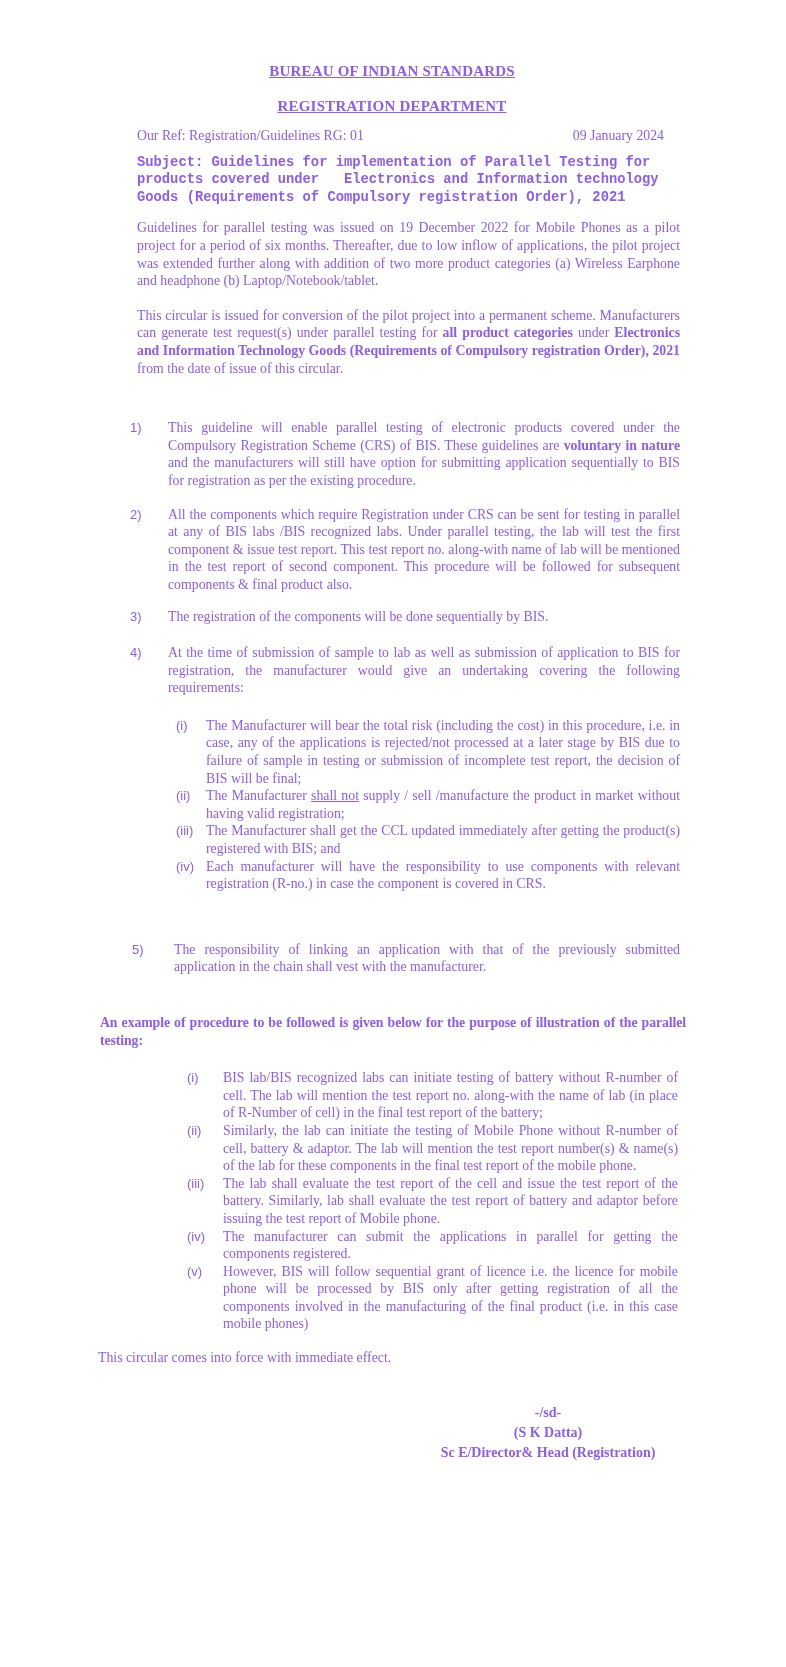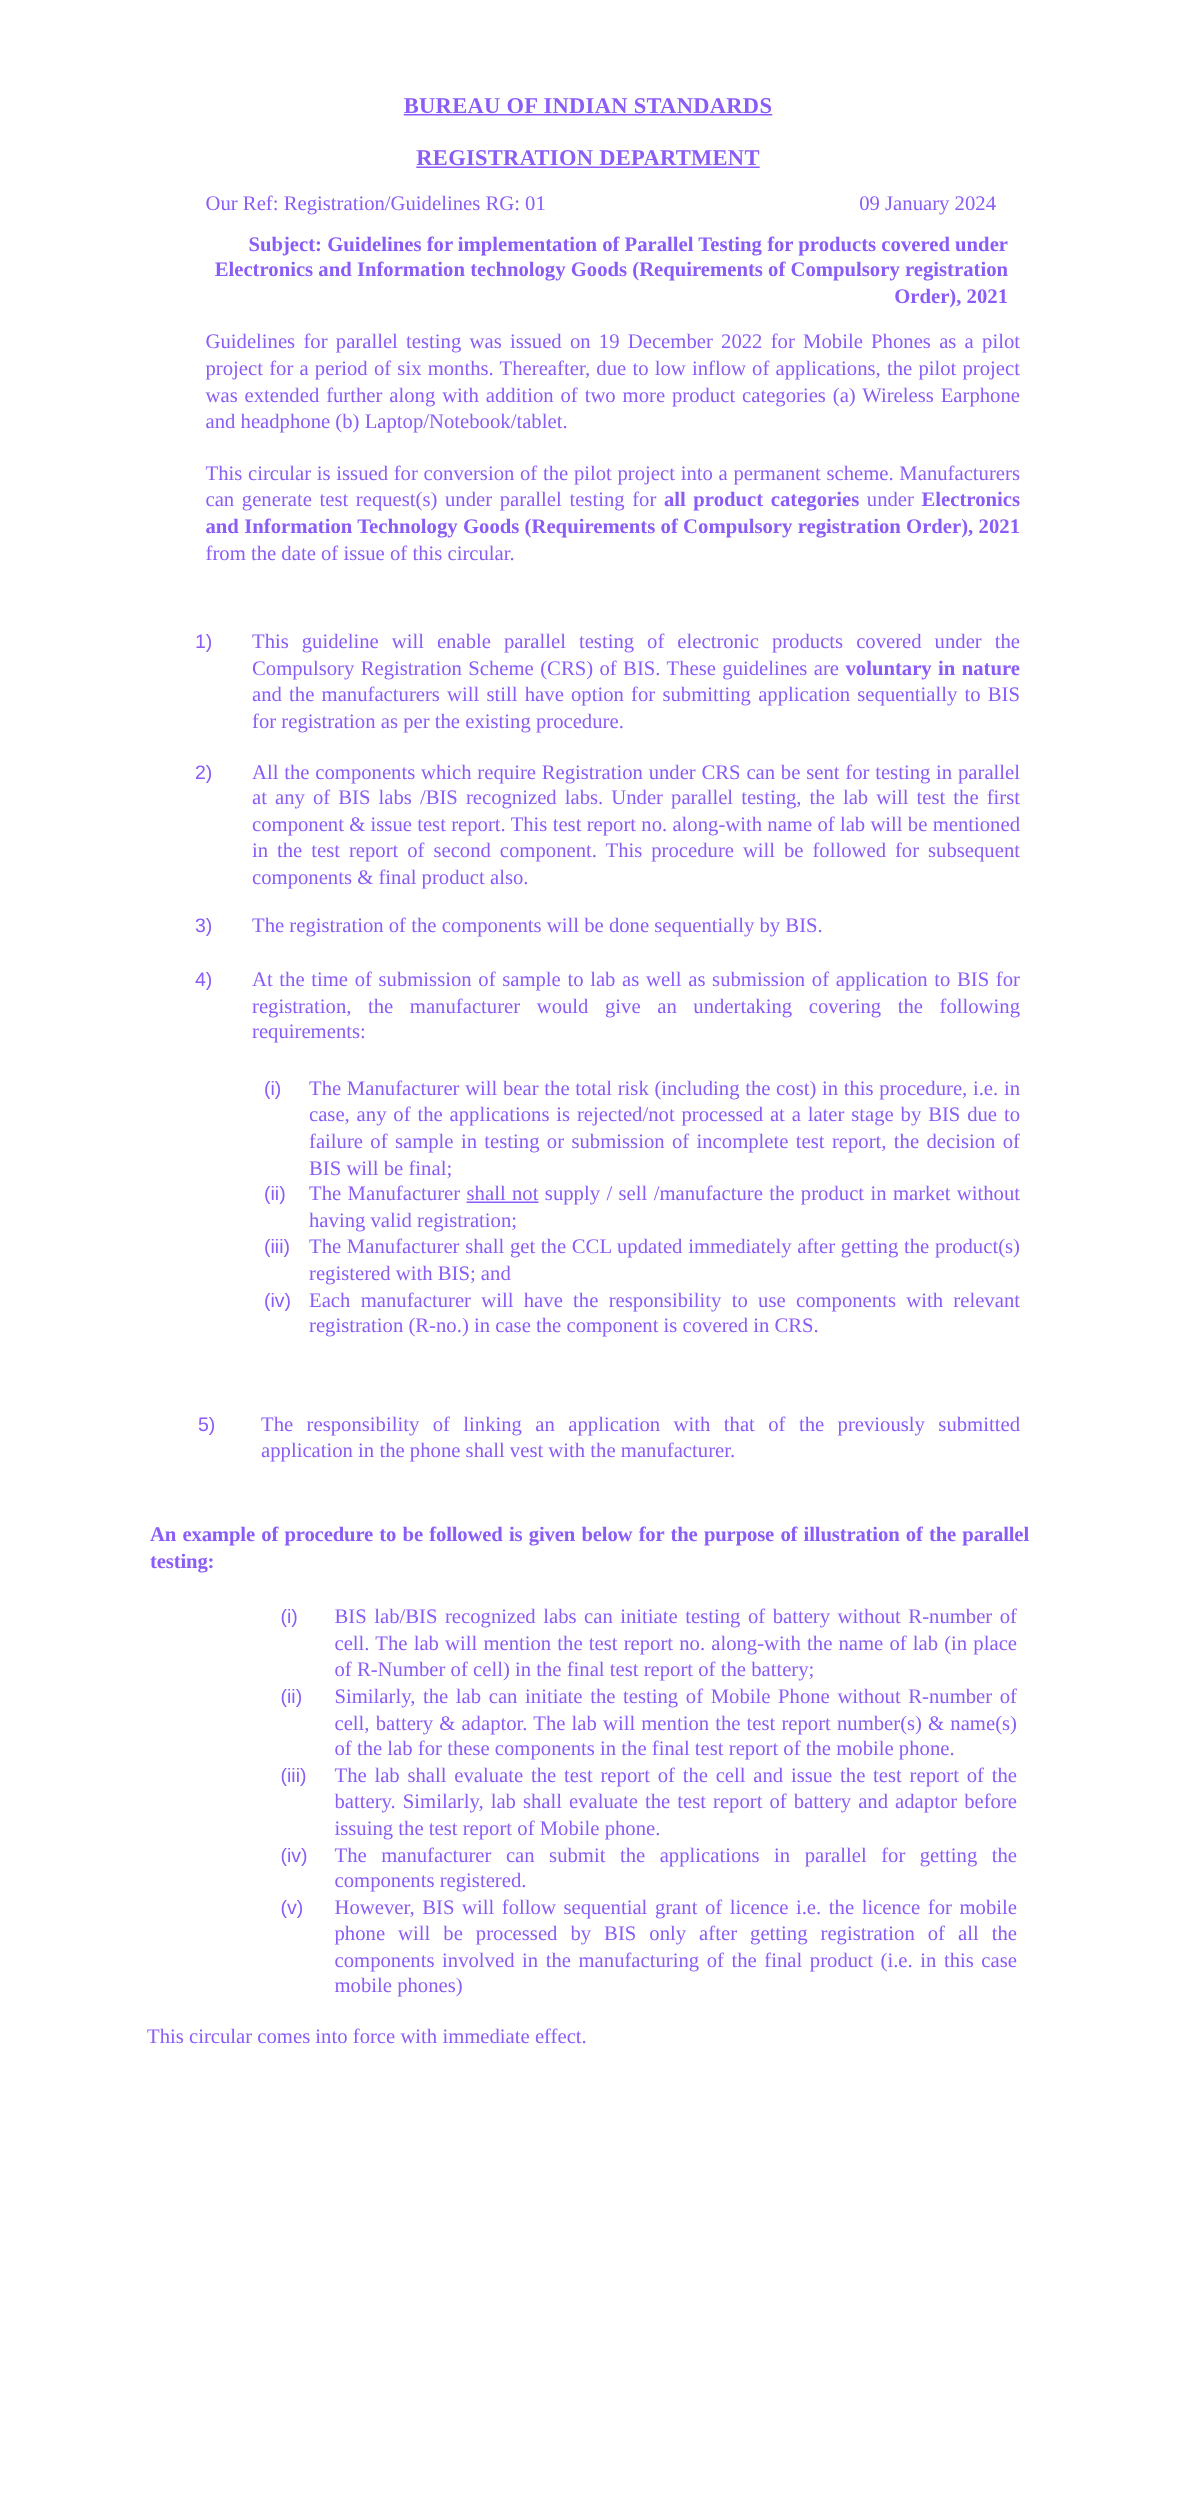--- a/index.html
+++ b/index.html
@@ -20,22 +20,23 @@
   .title{
     font-size:15px;font-weight:bold;text-decoration:underline;
     text-align:center;margin:0;line-height:18px;letter-spacing:.2px;
   }
   .title2{margin-top:17px;}
   .ref-row{
     display:flex;justify-content:space-between;
     font-weight:normal;margin:12px 22px 0 39px;
   }
   .subject{
-    font-weight:bold;margin:9px 14px 0 39px;text-align:right;
+    font-weight:bold;margin:9px 14px 0 39px;text-align:left;
     white-space:pre-wrap;
+    font-family:Liberation Mono, monospace;
   }
   .para{margin:17px 6px 0 39px;text-align:justify;}
   .para-first{margin-top:13px;}
   .nitem{display:flex;margin:16px 6px 0 32px;}
   .nitem .nnum{
     flex:0 0 38px;
     font-family:"Liberation Sans","DejaVu Sans",sans-serif;
     font-size:13px;
   }
   .ntext{flex:1;text-align:justify;}
@@ -130,21 +131,21 @@
         <div class="stext"><span>The Manufacturer shall get the CCL updated immediately after getting the product(s) registered with BIS; and</span></div>
       </div>
       <div class="subitem">
         <span class="snum">(iv)</span>
         <div class="stext"><span>Each manufacturer will have the responsibility to use components with relevant registration (R-no.) in case the component is covered in CRS.</span></div>
       </div>
     </div>
 
     <div class="nitem5">
       <span class="nnum">5)</span>
-      <div class="ntext"><span>The responsibility of linking an application with that of the previously submitted application in the phone shall vest with the manufacturer.</span></div>
+      <div class="ntext"><span>The responsibility of linking an application with that of the previously submitted application in the chain shall vest with the manufacturer.</span></div>
     </div>
 
     <p class="ex-heading">An example of procedure to be followed is given below for the purpose of illustration of the parallel testing:</p>
 
     <div class="ex-block">
       <div class="ex-item">
         <span class="enum">(i)</span>
         <div class="etext"><span>BIS lab/BIS recognized labs can initiate testing of battery without R-number of cell. The lab will mention the test report no. along-with the name of lab (in place of R-Number of cell) in the final test report of the battery;</span></div>
       </div>
       <div class="ex-item">
@@ -160,15 +161,20 @@
         <div class="etext"><span>The manufacturer can submit the applications in parallel for getting the components registered.</span></div>
       </div>
       <div class="ex-item">
         <span class="enum">(v)</span>
         <div class="etext"><span>However, BIS will follow sequential grant of licence i.e. the licence for mobile phone will be processed by BIS only after getting registration of all the components involved in the manufacturing of the final product (i.e. in this case mobile phones)</span></div>
       </div>
     </div>
 
     <p class="closing">This circular comes into force with immediate effect.</p>
 
+    <div class="signature">
+      <p class="sig-line">-/sd-</p>
+      <p class="sig-line">(S K Datta)</p>
+      <p class="sig-line">Sc E/Director&amp; Head (Registration)</p>
+    </div>
 
   </div>
 </div>
 
 </body></html>

